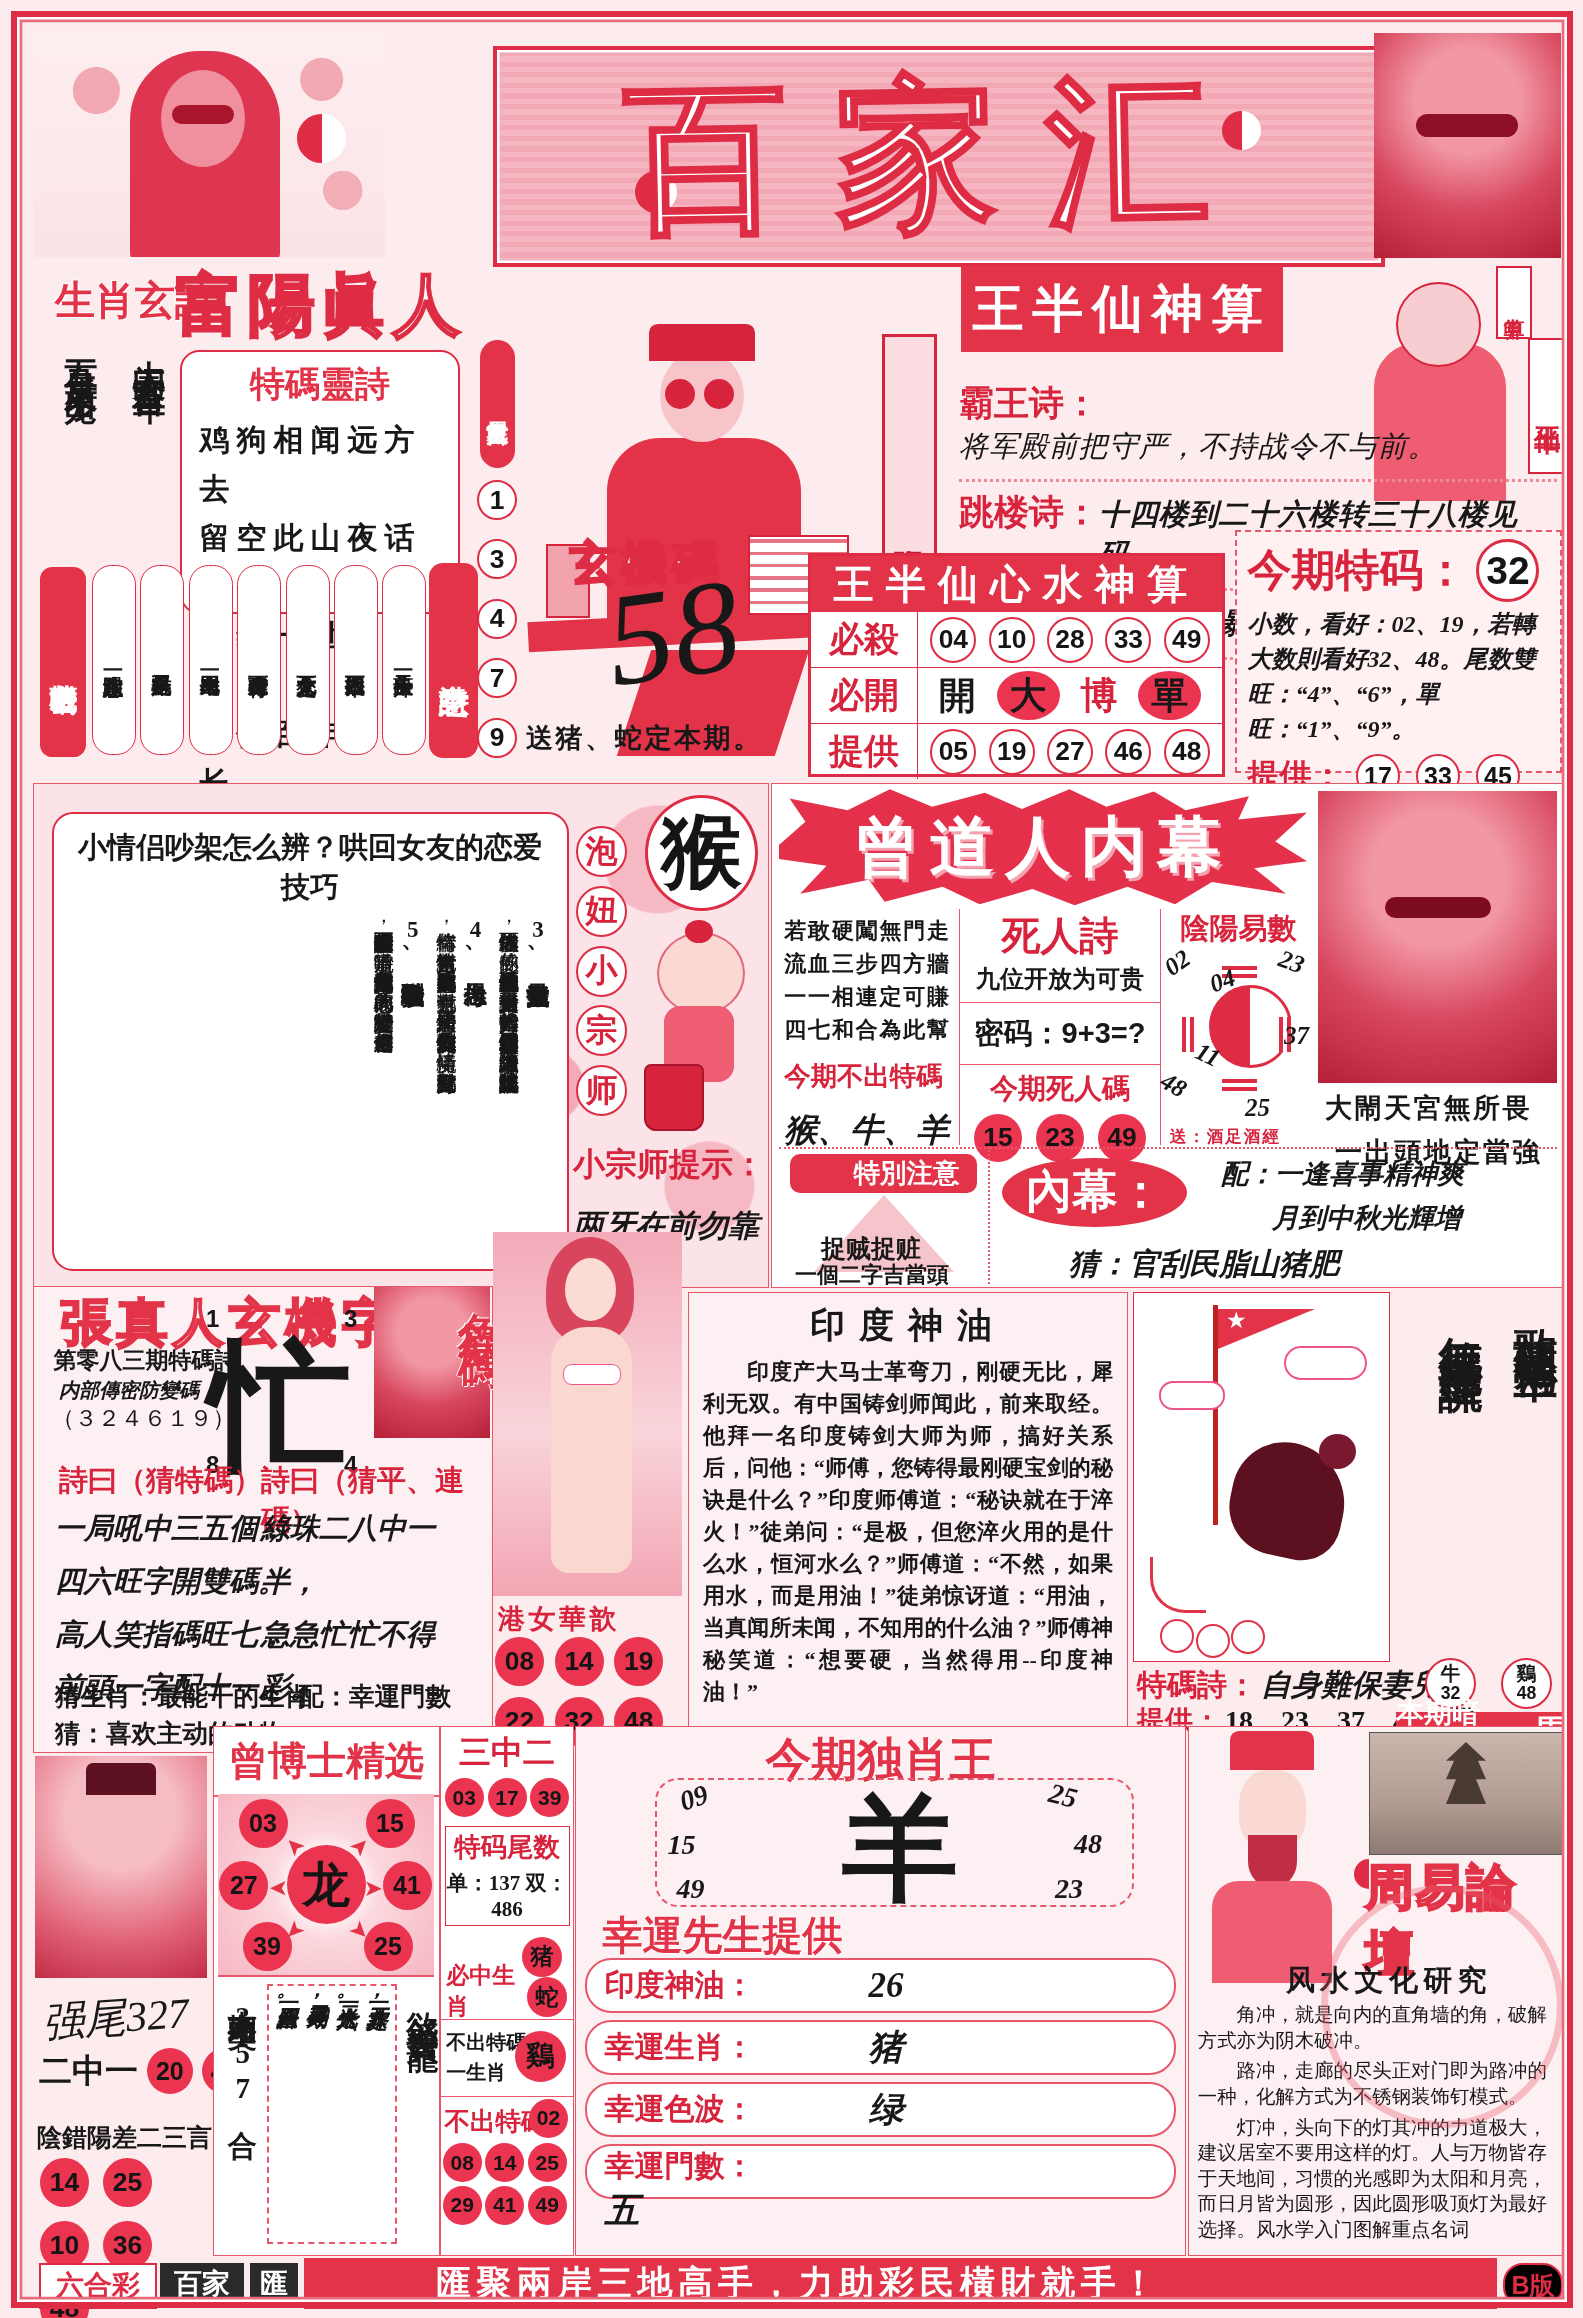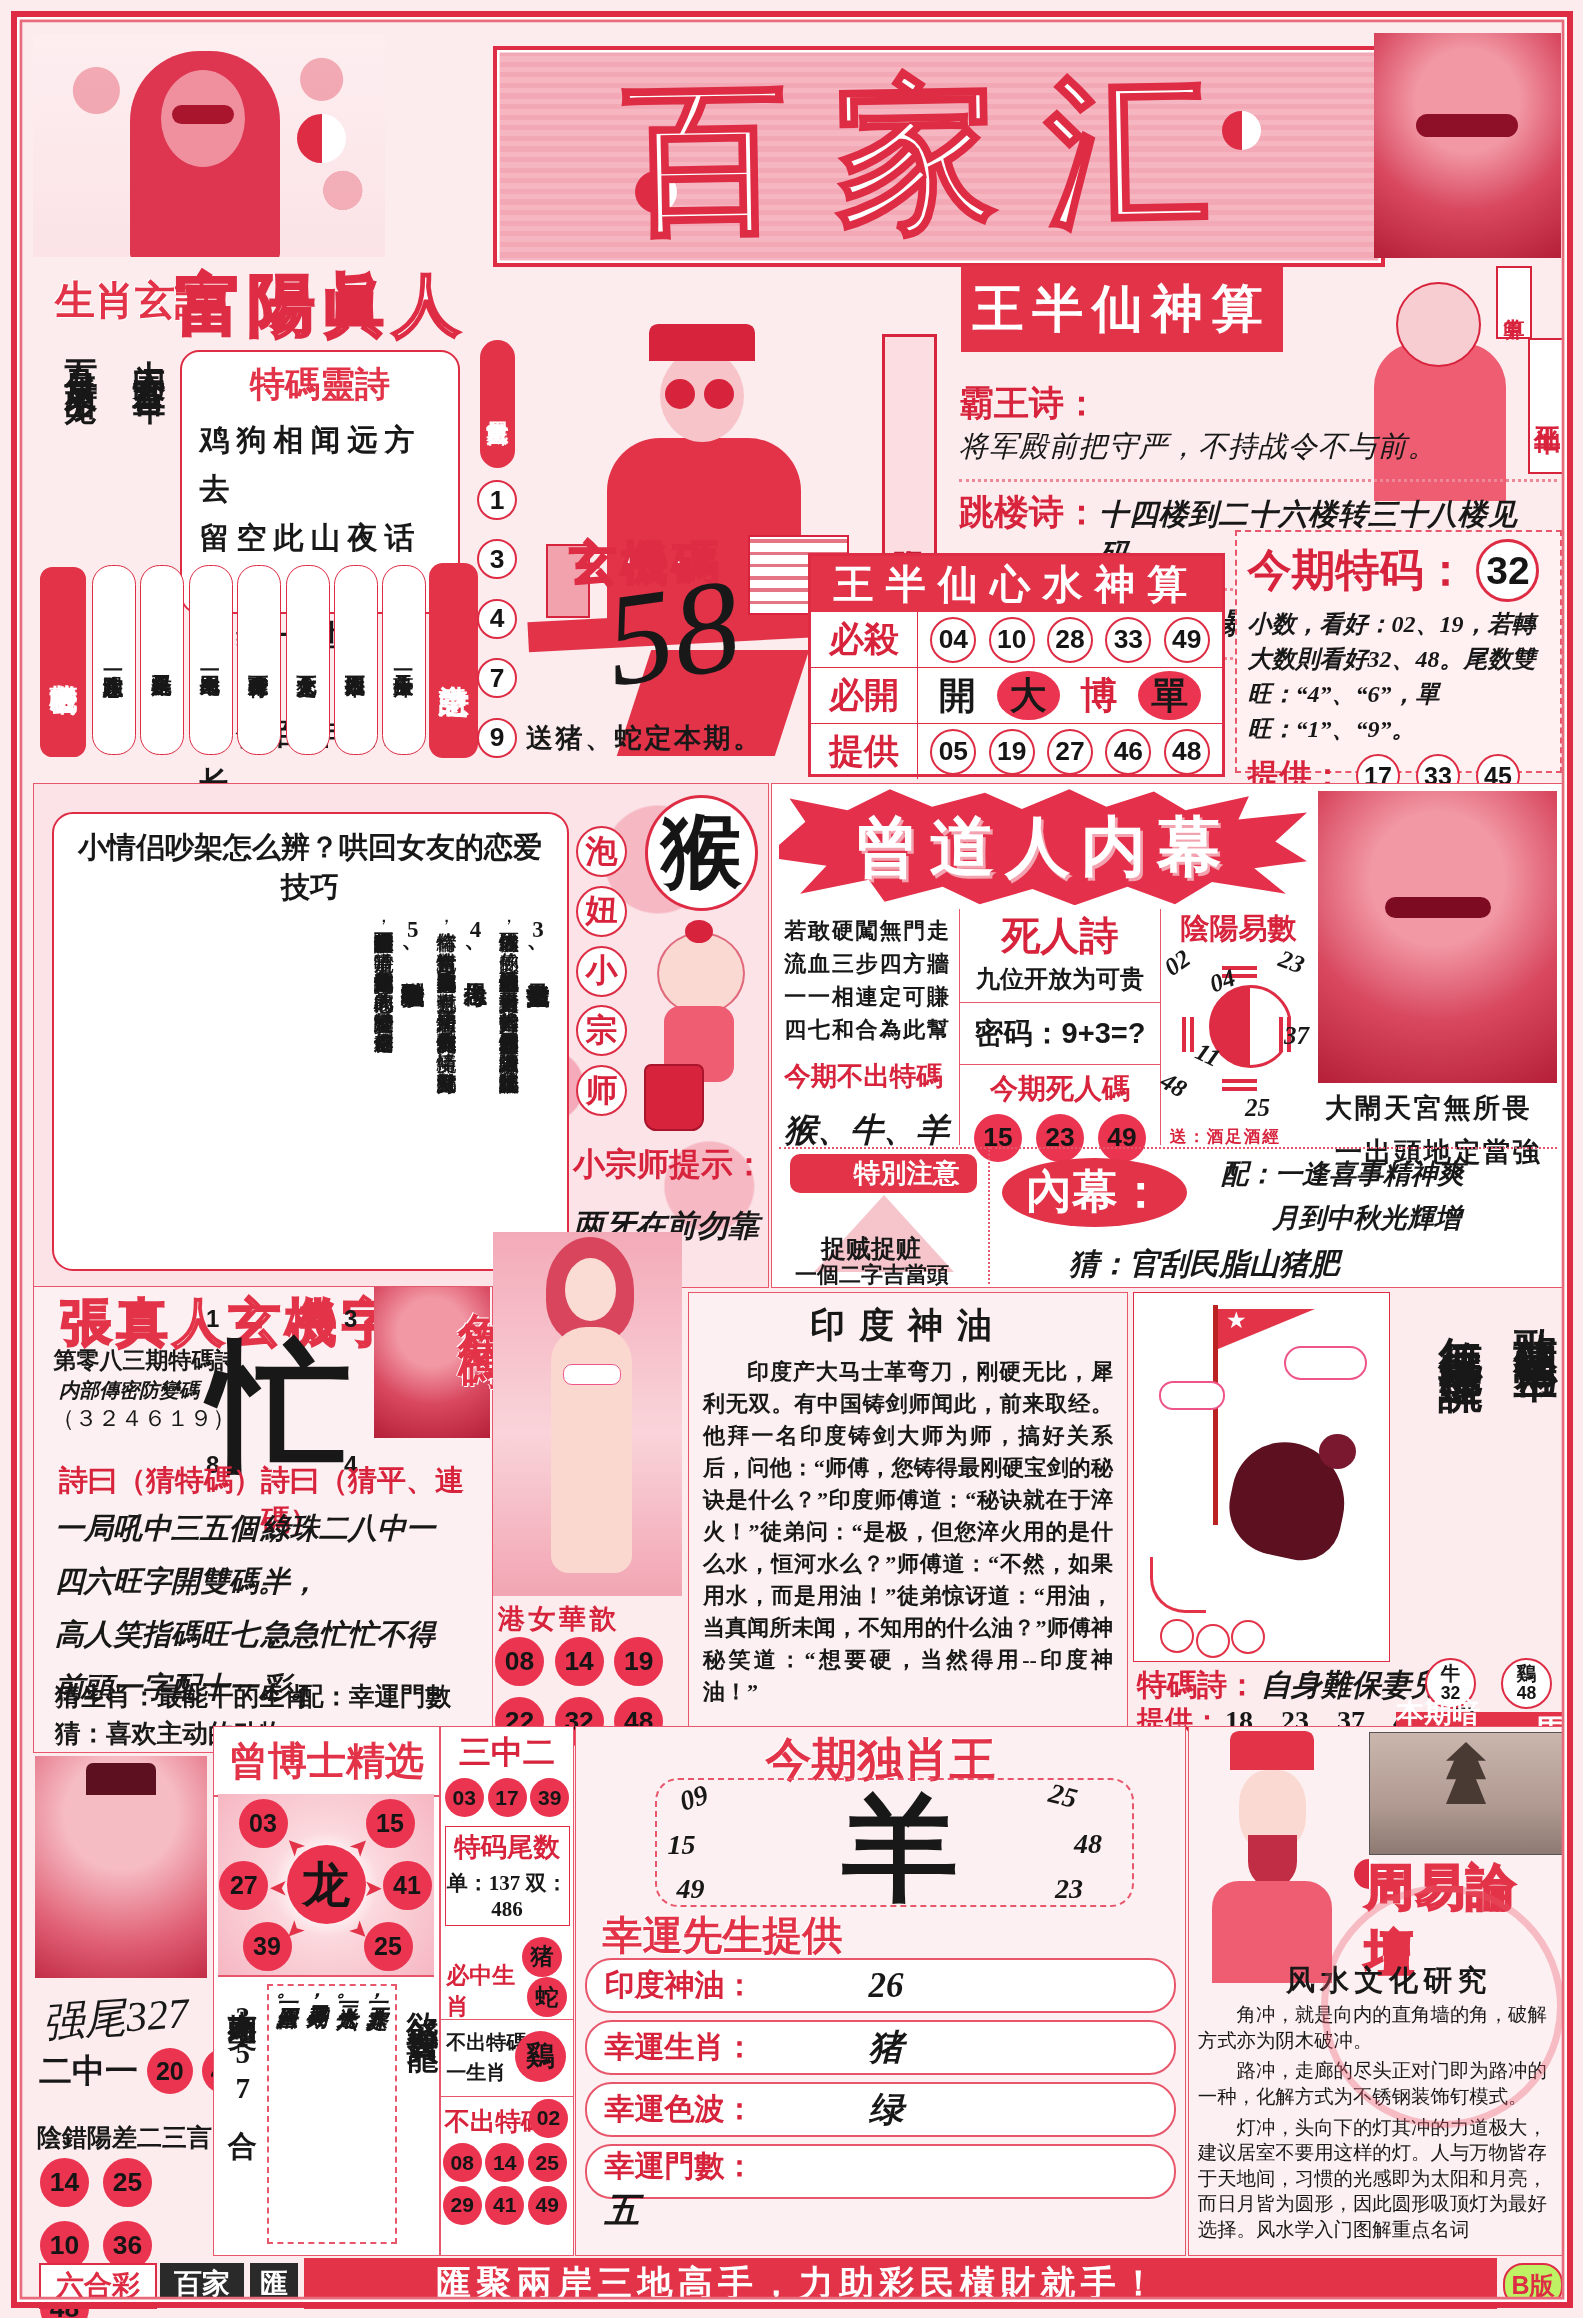--- a/index.html
+++ b/index.html
@@ -519,15 +519,15 @@
       </div>
     <div class="abs" style="left:132px;top:158px;width:229px;height:229px;border:7px solid rgba(235,90,110,.35);border-radius:50%;pointer-events:none;"></div>
   </div>
 
   <div class="abs" style="left:39px;top:2263px;width:114px;height:42px;border:2.6px solid #dd2c44;color:#dd2c44;font-weight:bold;font-size:28px;display:flex;align-items:center;justify-content:center;background:#fff;">六合彩</div>
   <div class="abs" style="left:160px;top:2263px;width:84px;height:42px;background:#2a2a2a;color:#fff;font-weight:bold;font-size:28px;display:flex;align-items:center;justify-content:center;">百家</div>
   <div class="abs" style="left:250px;top:2263px;width:48px;height:42px;background:#2a2a2a;color:#fff;font-weight:bold;font-size:28px;display:flex;align-items:center;justify-content:center;">匯</div>
   <div class="abs banner-red" style="left:304px;top:2258px;width:1193px;height:51px;justify-content:flex-start;padding-left:132px;box-sizing:border-box;">
     <span style="font-size:35px;letter-spacing:5.3px;">匯聚兩岸三地高手，力助彩民橫財就手！</span>
   </div>
-  <div class="abs" style="left:1503px;top:2263px;width:56px;height:40px;background:#bef264;border:2.6px solid #dd2c44;border-radius:20px;color:#dd2c44;font-weight:bold;font-size:25px;display:flex;align-items:center;justify-content:center;">B版</div>
+  <div class="abs" style="left:1503px;top:2263px;width:56px;height:40px;background:#000000;border:2.6px solid #dd2c44;border-radius:20px;color:#dd2c44;font-weight:bold;font-size:25px;display:flex;align-items:center;justify-content:center;">B版</div>
 </div>
 
 
 </body></html>

